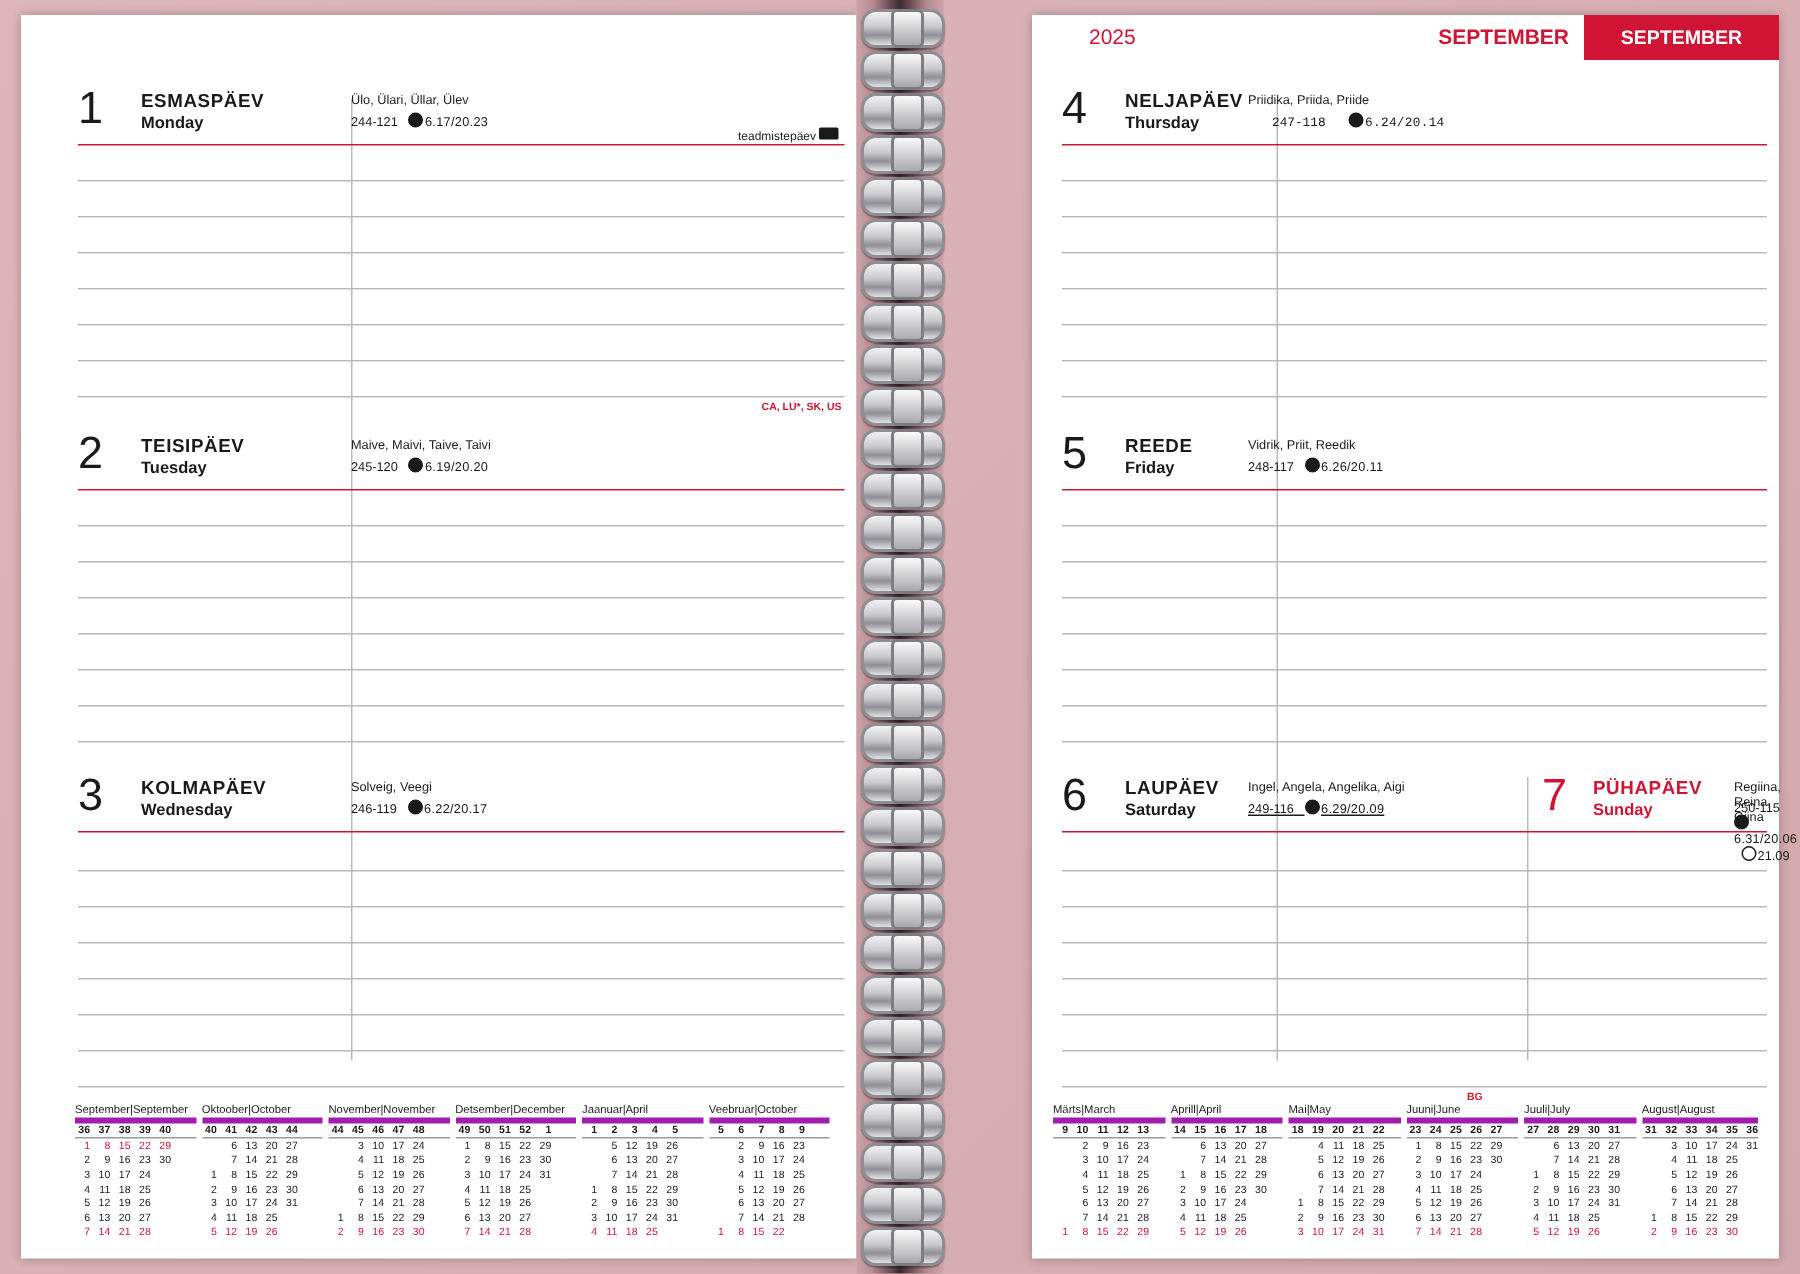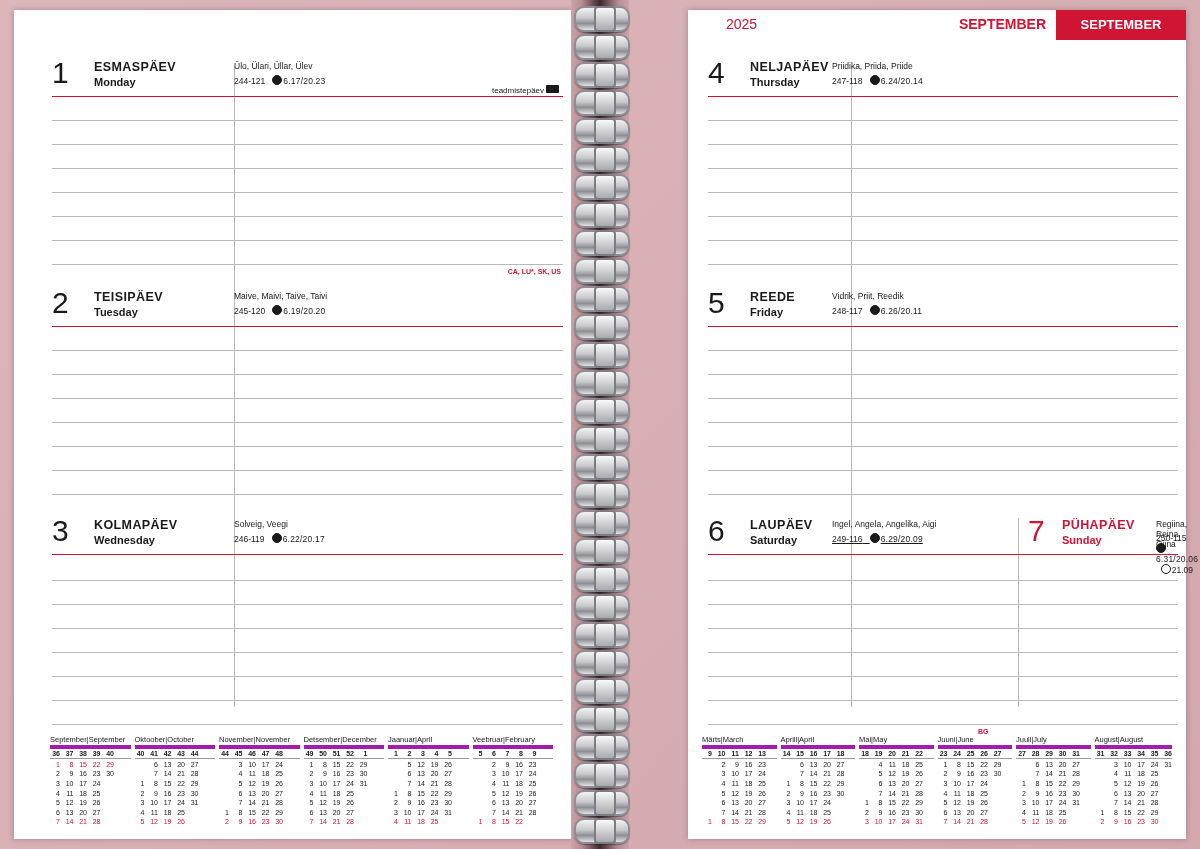--- a/index.html
+++ b/index.html
@@ -470,21 +470,21 @@
             </div>
             <div class="mini-row sunday">
               <span>4</span>
               <span>11</span>
               <span>18</span>
               <span>25</span>
               <span></span>
             </div>
           </div>
           <div class="mini">
-            <div class="mini-title">Veebruar|February</div>
+            <div class="mini-title">Veebruar|October</div>
             <div class="mini-weeks">
               <span>5</span>
               <span>6</span>
               <span>7</span>
               <span>8</span>
               <span>9</span>
             </div>
             <div class="mini-row">
               <span></span>
               <span>2</span>
@@ -586,21 +586,21 @@
       <div class="vline" style="left:163px;top:56px;bottom:132px;"></div>
       <div class="vline" style="left:330px;top:508px;bottom:132px;"></div>
 
       <div class="day" style="left:20px;top:50px;right:8px;">
         <div class="day-num">4</div>
         <div class="day-names">
           <div class="dn-et">NELJAPÄEV</div>
           <div class="dn-en">Thursday</div>
         </div>
         <div class="names" style="left:124px;top:1px;">Priidika, Priida, Priide</div>
-        <div class="meta" style="left:124px;top:15px;">
+        <div class="meta" style="left:140px;top:15px;font-family:Liberation Mono, monospace;">
           <span>247-118</span>
           &nbsp;&nbsp;<span class="moon full"></span><span class="sun">6.24/20.14</span>
         </div>
       </div>
       <div class="rule-red" style="left:20px;right:8px;top:86px;"></div>
       <div class="rule" style="left:20px;right:8px;top:110px;"></div>
       <div class="rule" style="left:20px;right:8px;top:134px;"></div>
       <div class="rule" style="left:20px;right:8px;top:158px;"></div>
       <div class="rule" style="left:20px;right:8px;top:182px;"></div>
       <div class="rule" style="left:20px;right:8px;top:206px;"></div>

